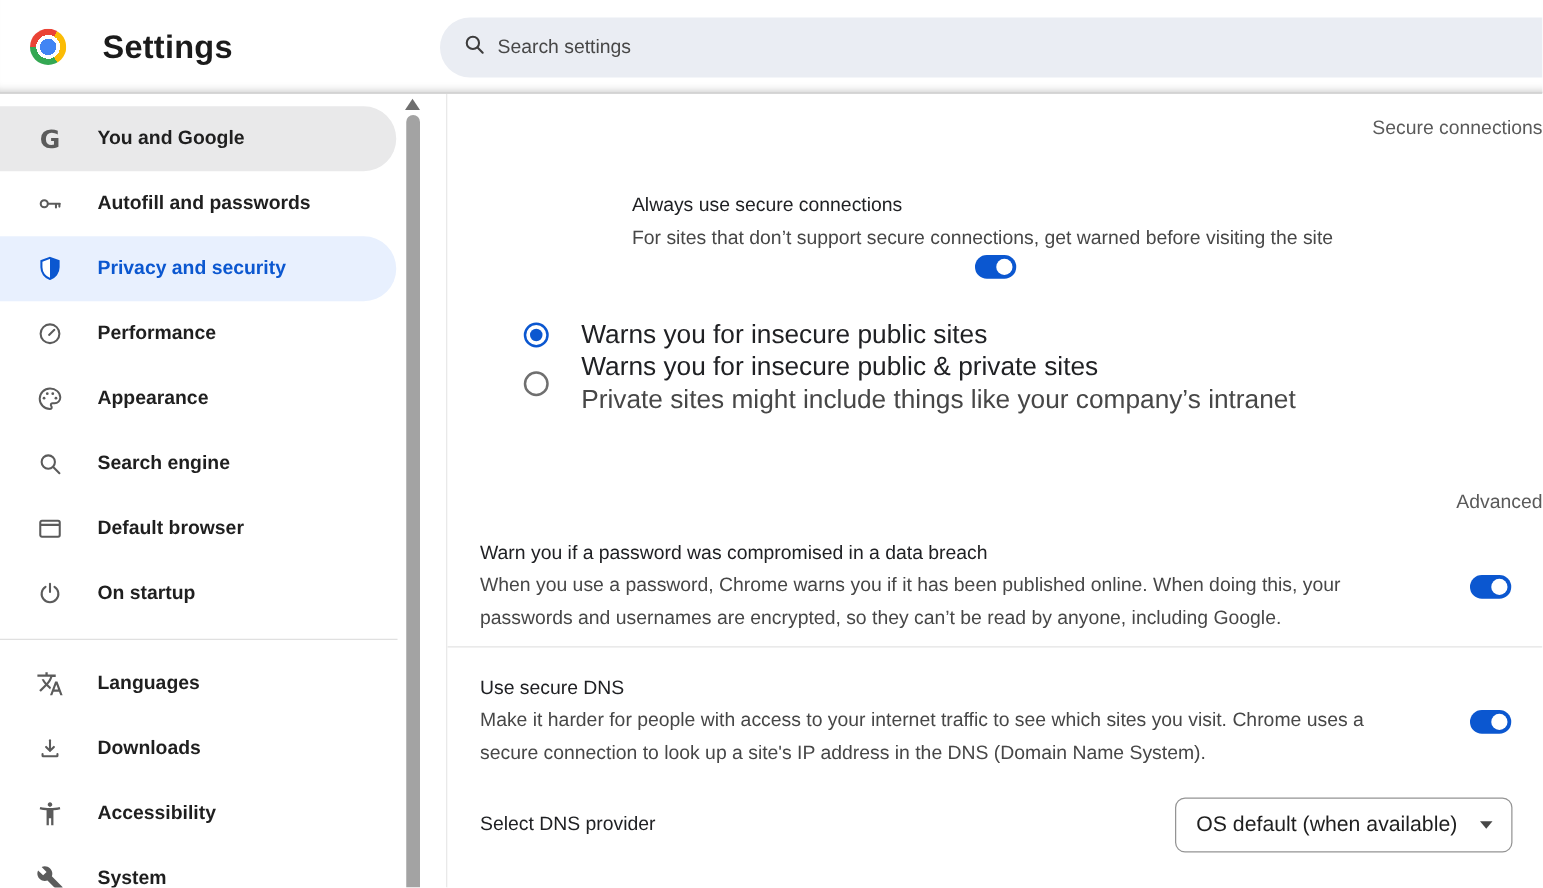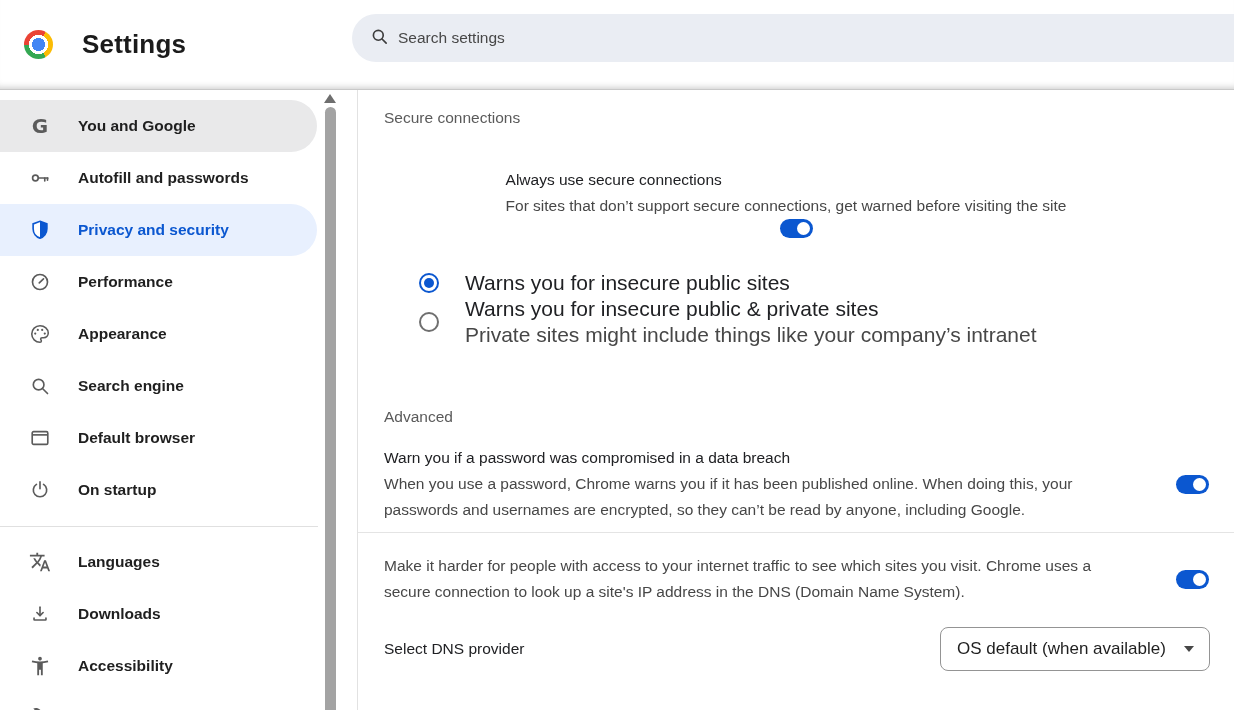--- a/index.html
+++ b/index.html
@@ -1,20 +1,20 @@
 <!DOCTYPE html>
 <html><head>
 <meta charset="utf-8">
 <style>
   * { margin:0; padding:0; box-sizing:border-box; }
   html,body { width:1234px; height:710px; overflow:hidden; background:#fff;
               font-family:"Liberation Sans", sans-serif; }
 
   
-  .header { position:relative; height:90px; background:#fff;
+  .header { position:relative; height:75px; background:#fff;
             border-bottom:1px solid #c9c9c9;
             box-shadow: inset 0 -7px 7px -6px rgba(0,0,0,.22);
             display:flex; align-items:center; }
   .chrome-logo { width:29px; height:29px; border-radius:50%; margin-left:24px;
     background:
       radial-gradient(circle at 50% 50%, #4285f4 0 6.5px, #fff 6.5px 9.5px, rgba(255,255,255,0) 9.5px),
       conic-gradient(#ea4335 0 30deg, #fbbc05 30deg 150deg, #34a853 150deg 270deg, #ea4335 270deg 360deg); }
   .app-title { margin-left:29px; font-size:26px; font-weight:600; color:#1b1b1b; letter-spacing:.2px; }
   .searchbar { position:absolute; left:352px; top:14px; right:0; height:48px;
                background:#eaedf3; border-radius:24px 0 0 24px;
@@ -44,21 +44,21 @@
   .sb-scrollbar { width:16px; flex:none; position:relative; }
   .sb-up { position:absolute; top:4px; left:2px; width:12px; height:10px; cursor:pointer; }
   .sb-up::after { content:""; position:absolute; left:0; top:0;
                   border-left:6px solid transparent; border-right:6px solid transparent;
                   border-bottom:9px solid #6e6e6e; }
   .sb-thumb { position:absolute; top:17px; bottom:0; left:2.5px; width:11px;
               background:#a3a3a3; border-radius:6px 6px 0 0; cursor:pointer; }
 
   
   .content { flex:1; padding:16px 0 0 26px; background:#fff; }
-  .section-heading { font-size:15.5px; color:#5a5a5a; line-height:24px; }
+  .section-heading { font-size:15.5px; color:#5a5a5a; line-height:24px;text-align:right; }
   .row { display:flex; align-items:center; }
   .row-text { flex:1; line-height:26px; font-size:15.5px; margin-right:46px; }
   .row-title { color:#202124; }
   .row-sub { color:#474747; }
   .toggle { flex:none; width:33px; height:19px; border-radius:10px; background:#0b57d0;
             position:relative; margin-right:25px; cursor:pointer; }
   .toggle::after { content:""; position:absolute; top:3px; right:3px; width:13px; height:13px;
                    border-radius:50%; background:#fff; }
 
   .radio-group { margin-top:32px; }
@@ -260,20 +260,21 @@
         <div class="row-title">Warn you if a password was compromised in a data breach</div>
         <div class="row-sub">When you use a password, Chrome warns you if it has been published online. When doing this, your passwords and usernames are encrypted, so they can’t be read by anyone, including Google.</div>
       </div>
       <div class="toggle"></div>
     </div>
 
     <div class="hr mt9"></div>
 
     <div class="row mt20">
       <div class="row-text">
+        <div class="row-title">Use secure DNS</div>
         <div class="row-sub">Make it harder for people with access to your internet traffic to see which sites you visit. Chrome uses a secure connection to look up a site's IP address in the DNS (Domain Name System).</div>
       </div>
       <div class="toggle"></div>
     </div>
 
     <div class="select-row">
       <div class="select-label">Select DNS provider</div>
       <div class="select">
         <span class="select-value">OS default (when available)</span>
         <span class="caret"></span>

